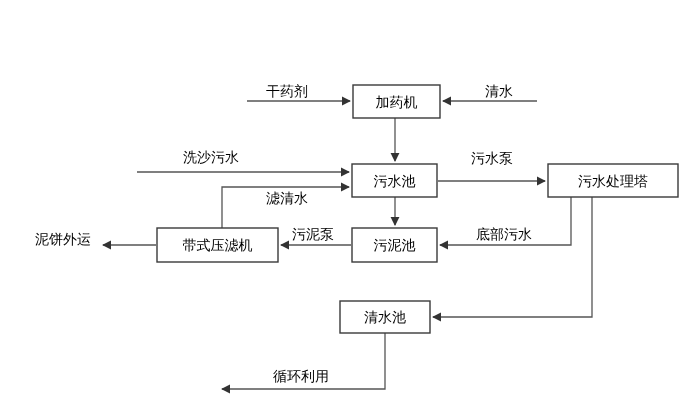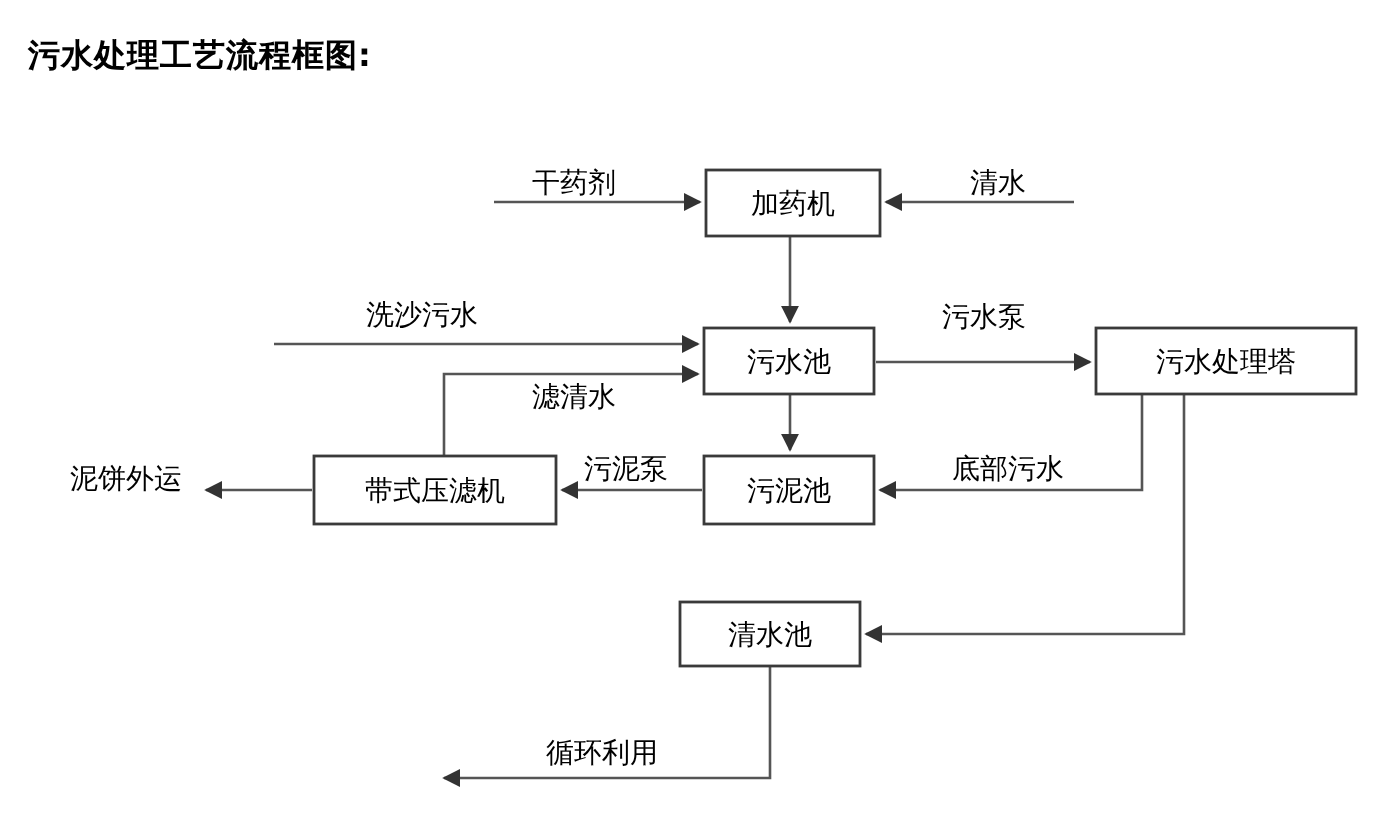--- a/index.html
+++ b/index.html
@@ -55,21 +55,20 @@
     stroke: #555555;
     stroke-width: 1.3;
     fill: none;
   }
 </style>
 </head>
 <body>
 
 <div id="canvas">
 
-  <div id="title">污水处理工艺流程框图:</div>
 
   <svg id="flow" viewBox="0 0 700 420">
     <defs>
       <marker id="arrow" viewBox="0 0 10 10" refX="9" refY="5" markerWidth="7" markerHeight="7" orient="auto-start-reverse">
         <path d="M 0 0 L 10 5 L 0 10 z" fill="#333333"></path>
       </marker>
     </defs>
 
     <g>
 

